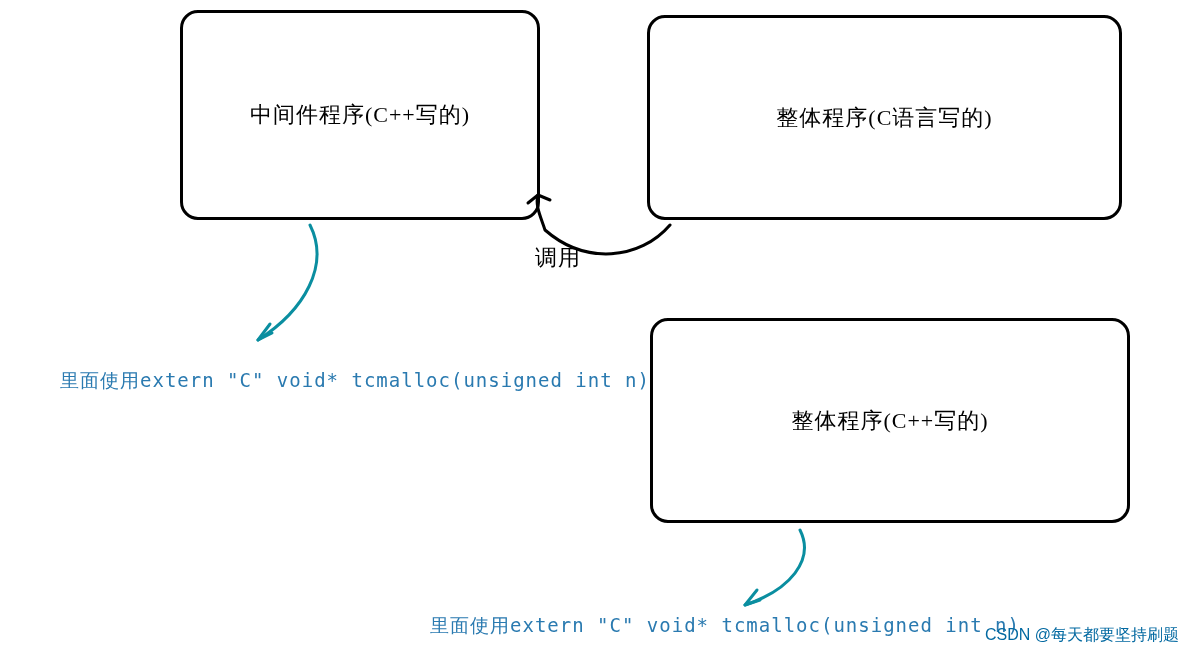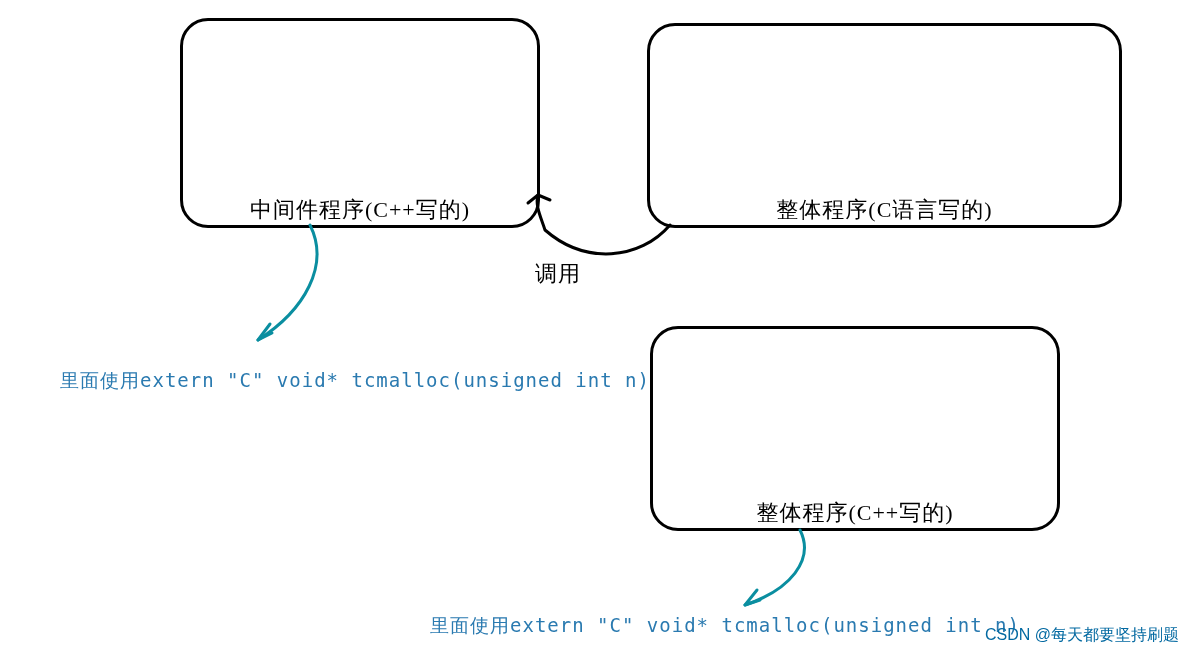--- a/index.html
+++ b/index.html
@@ -7,27 +7,26 @@
       width: 1203px;
       height: 650px;
       background: #ffffff;
       position: relative;
       font-family: "SimSun", "宋体", serif;
       overflow: hidden;
     }
     .box {
       position: absolute;
       border: 3px solid #000;
-      border-radius: 28px;
+      border-radius: 18px;
       display: flex;
-      align-items: flex-end;
+      align-items: center;
       justify-content: center;
       font-size: 22px;
       letter-spacing: 1px;
-      margin-top: 8px;
     }
     .label {
       position: absolute;
       font-size: 22px;
       letter-spacing: 1px;
     }
     .blue-text {
       color: #2a7ab0;
       font-family: "SimSun", "宋体", monospace;
       font-size: 19px;
@@ -50,25 +49,25 @@
 <body>
 
 <div class="box" style="left:180px; top:10px; width:360px; height:210px;">
   <span>中间件程序(C++写的)</span>
 </div>
 
 <div class="box" style="left:647px; top:15px; width:475px; height:205px;">
   <span>整体程序(C语言写的)</span>
 </div>
 
-<div class="box" style="left:650px; top:318px; width:410px; height:205px;">
+<div class="box" style="left:650px; top:318px; width:480px; height:205px;">
   <span>整体程序(C++写的)</span>
 </div>
 
-<div class="label" style="left:535px; top:259px;">调用</div>
+<div class="label" style="left:535px; top:243px;">调用</div>
 
 <div class="label blue-text" style="left:60px; top:368px;">里面使用extern "C" void* tcmalloc(unsigned int n)</div>
 
 <div class="label blue-text" style="left:430px; top:613px;">里面使用extern "C" void* tcmalloc(unsigned int n)</div>
 
 <div class="watermark" style="left:985px; top:625px;">CSDN @每天都要坚持刷题</div>
 
 <svg class="arrows">
 
   <path d="M 310 225 C 330 265, 305 310, 258 340" fill="none" stroke="#0a8ea0" stroke-width="3" stroke-linecap="round"></path>

